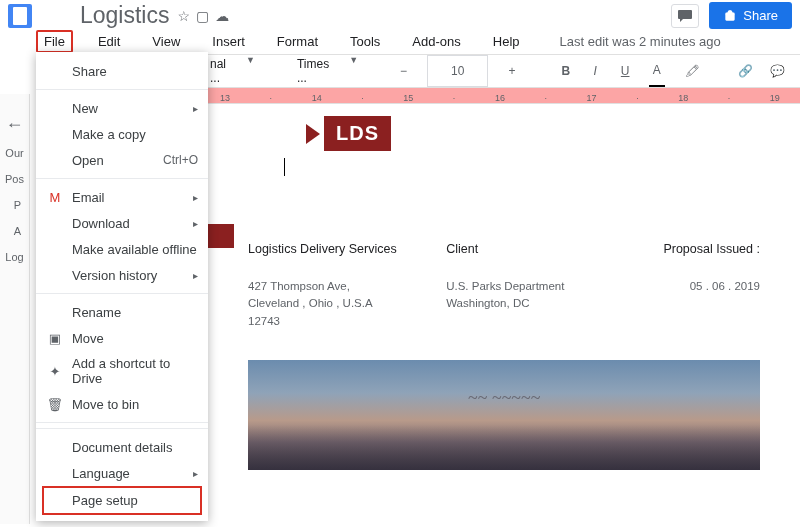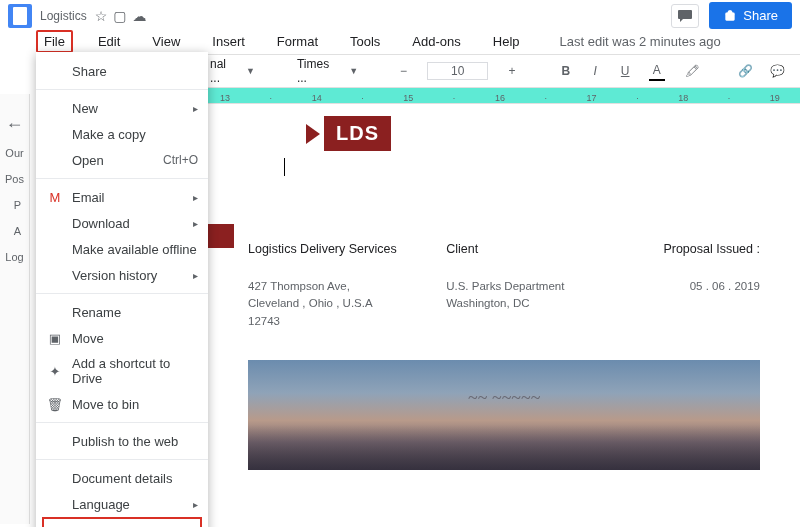--- a/index.html
+++ b/index.html
@@ -1,40 +1,40 @@
 <!DOCTYPE html>
 <html><head>
 <meta charset="utf-8">
 <style>
 * { margin: 0; padding: 0; box-sizing: border-box; font-family: Arial, sans-serif; }
 body { width: 800px; height: 527px; overflow: hidden; background: #fff; position: relative; }
 
 .header { height: 28px; display: flex; align-items: center; padding: 3px 8px 0; }
 .docs-icon { width: 24px; height: 24px; background: #4285f4; border-radius: 2px; display: flex; align-items: center; justify-content: center; margin-right: 8px; }
 .docs-icon::before { content: ''; width: 14px; height: 18px; background: #fff; border-radius: 1px; }
-.doc-title { font-size: 12px; color: #5f6368; margin-right: 8px; }
+.doc-title { font-size: 23px; color: #5f6368; margin-right: 8px; margin-left: 40px; }
 .title-icons { display: flex; gap: 6px; color: #5f6368; }
 .title-icons span { cursor: pointer; font-size: 14px; }
 .spacer { flex: 1; }
 .comment-btn { width: 28px; height: 24px; border: 1px solid #dadce0; border-radius: 3px; display: flex; align-items: center; justify-content: center; margin-right: 10px; color: #5f6368; font-size: 14px; }
 .share-btn { background: #1a73e8; color: #fff; padding: 6px 14px; border-radius: 3px; font-size: 13px; font-weight: 500; display: flex; align-items: center; gap: 6px; }
 .share-btn svg { width: 14px; height: 14px; fill: #fff; }
 
 .menubar { height: 26px; display: flex; align-items: center; padding: 0 36px; gap: 18px; font-size: 13px; color: #202124; }
 .menubar > span { padding: 3px 7px; cursor: pointer; border-radius: 2px; }
 .menubar .file-item { border: 2px solid #d93025; padding: 2px 6px; }
 .last-edit { color: #5f6368; margin-left: 8px; font-size: 13px; }
 
-.toolbar { height: 34px; border-top: 1px solid #e0e0e0; border-bottom: 1px solid #e0e0e0; display: flex; align-items: center; padding: 0 6px; gap: 16px; font-size: 12px; color: #5f6368; margin-left: 200px; }
+.toolbar { height: 34px; border-top: 1px solid #e0e0e0; border-bottom: 1px solid #e0e0e0; display: flex; padding: 0 6px; gap: 16px; font-size: 12px; color: #5f6368; margin-left: 200px; }
 .toolbar .tb-item { padding: 2px 4px; display: flex; align-items: center; }
 .toolbar .sep { width: 1px; height: 18px; background: #dadce0; margin: 0 3px; }
 .toolbar select, .toolbar .dd { border: none; background: none; font-size: 12px; color: #202124; }
 .tb-icon { width: 16px; text-align: center; }
 
-.ruler { height: 16px; background: #5eead4; border-bottom: 1px solid #e0e0e0; margin-left: 200px; display: flex; align-items: end; padding: 0 20px; justify-content: space-between; font-size: 9px; color: #5f6368; font-family: monospace; }
+.ruler { height: 16px; background: #fca5a5; border-bottom: 1px solid #e0e0e0; margin-left: 200px; display: flex; align-items: end; padding: 0 20px; justify-content: space-between; font-size: 9px; color: #5f6368; font-family: monospace; }
 
 .sidebar { position: absolute; left: 0; top: 94px; width: 30px; height: 430px; border-right: 1px solid #e0e0e0; background: #fafafa; display: flex; flex-direction: column; align-items: center; padding-top: 18px; gap: 14px; font-size: 11px; color: #5f6368; }
 .back-arrow { font-size: 18px; color: #5f6368; }
 
 
 .file-menu { position: absolute; left: 36px; top: 52px; width: 172px; background: #fff; box-shadow: 0 2px 10px rgba(0,0,0,0.3); z-index: 100; padding: 6px 0; font-size: 13px; color: #3c4043; }
 .menu-item { display: flex; align-items: center; padding: 5px 10px 5px 36px; position: relative; cursor: pointer; min-height: 26px; }
 .menu-item .mi-icon { position: absolute; left: 10px; width: 18px; text-align: center; color: #5f6368; font-size: 13px; }
 .menu-item .shortcut { margin-left: auto; color: #5f6368; font-size: 12px; }
 .menu-item .arrow { margin-left: auto; color: #5f6368; font-size: 10px; }
@@ -200,23 +200,20 @@
     </div>
   <div class="menu-item">
       <span class="mi-icon">✦</span>
       <span>Add a shortcut to Drive</span>
     </div>
   <div class="menu-item">
       <span class="mi-icon">🗑</span>
       <span>Move to bin</span>
     </div>
   <div class="menu-sep"></div>
-  <div class="menu-item">
-      <span>Publish to the web</span>
-    </div>
   <div class="menu-sep"></div>
   <div class="menu-item">
       <span>Document details</span>
     </div>
   <div class="menu-item">
       <span>Language</span>
       <span class="arrow">▸</span>
     </div>
   <div class="menu-item highlighted">
       <span>Page setup</span>

